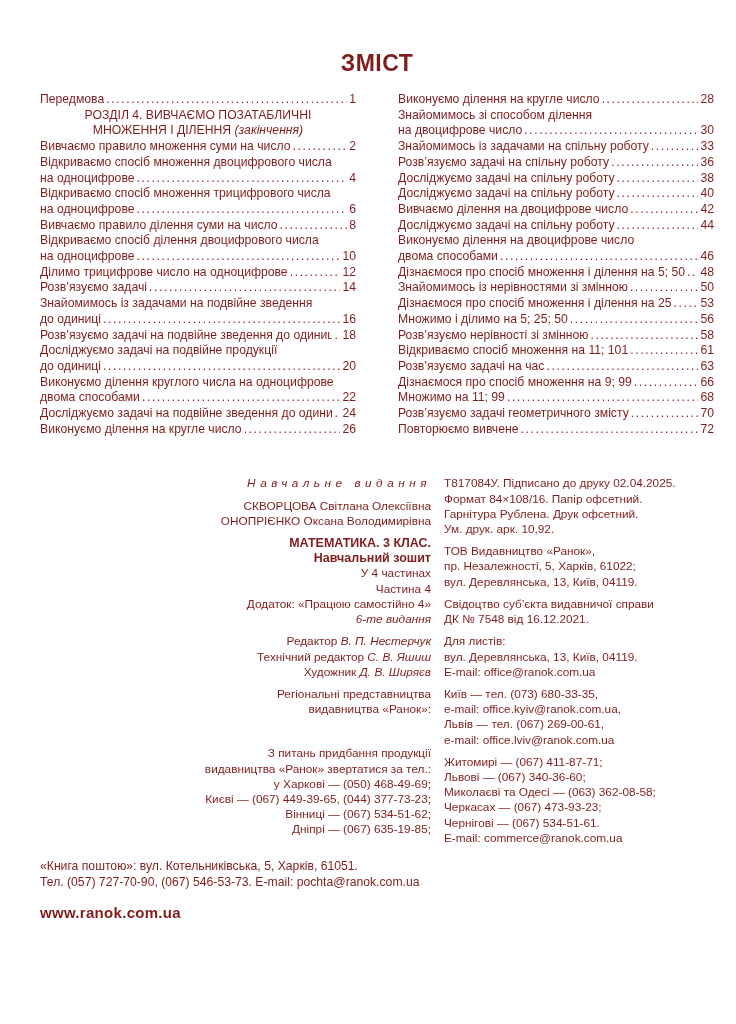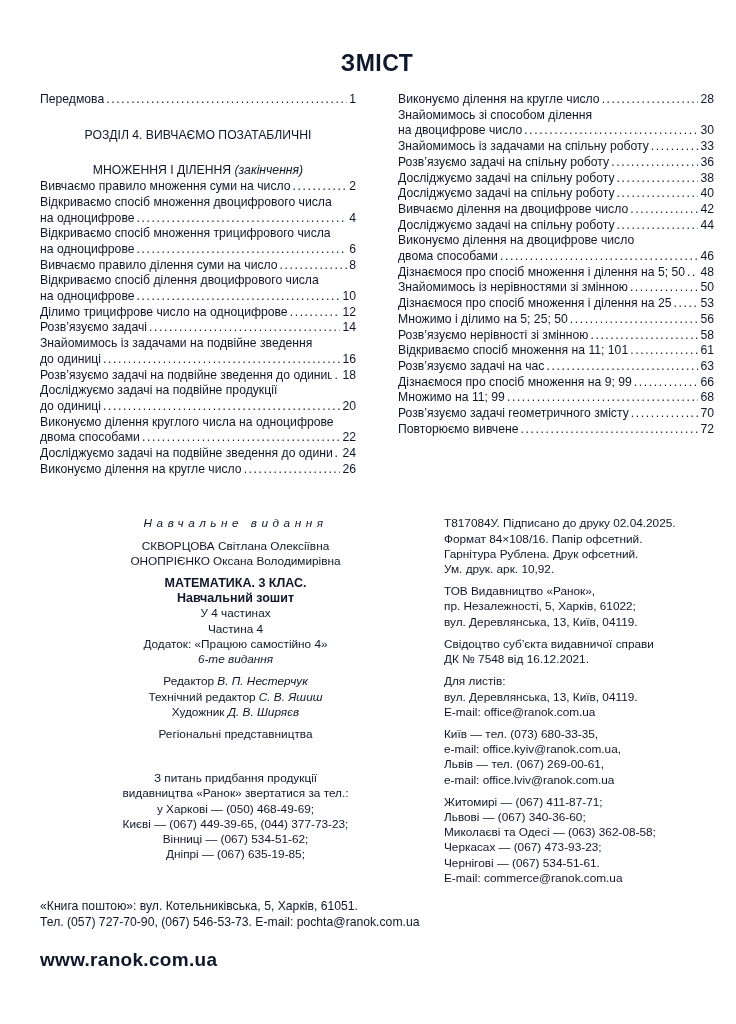--- a/index.html
+++ b/index.html
@@ -1,51 +1,51 @@
 <!DOCTYPE html>
 <html lang="uk"><head>
 <meta charset="utf-8">
 <style>
   html,body{margin:0;padding:0;background:#e8e8e8;}
   .page{
-    width:736px;height:1024px;margin:0 auto;background:#ffffff;color:#0f172a;
+    width:736px;height:1024px;margin:0 auto;background:#ffffff;color:#7f1d1d;
     font-family:"Liberation Sans",sans-serif;box-sizing:border-box;
     padding:50px 22px 0 40px;overflow:hidden;position:relative;
   }
   .title{
     text-align:center;font-weight:bold;font-size:23px;letter-spacing:.5px;
     margin:0 0 15px 0;
   }
   
   .toc{display:flex;gap:42px;font-size:12.2px;line-height:15.7px;}
   .toc-col{flex:1;min-width:0;}
   .toc-row{display:flex;align-items:baseline;min-height:15.7px;}
   .tt{white-space:nowrap;overflow:hidden;}
   .dots{flex:1;min-width:6px;overflow:hidden;white-space:nowrap;margin:0 2px;}
   .dots::before{
     content:"..........................................................................................";
     letter-spacing:1.6px;
   }
   .pg{white-space:nowrap;}
   .toc-heading{text-align:center;}
-  .toc-heading div{min-height:15.7px;margin-top:20px;}
+  .toc-heading div{min-height:15.7px;}
   .hi{font-style:italic;}
   
   .imprint{display:flex;margin-top:39px;font-size:11.8px;line-height:15.2px;}
-  .imp-left{flex:0 0 391px;text-align:center;min-width:0;}
+  .imp-left{flex:0 0 391px;text-align:right;min-width:0;}
   .imp-right{flex:1;padding-left:13px;min-width:0;}
   .imp-line{min-height:15.2px;}
   .imp-line .it{font-style:italic;}
   .s-sp .it{letter-spacing:4.5px;}
   .s-b{font-weight:bold;font-size:12.5px;}
   .g1{margin-top:7px;}
   .g2{margin-top:29px;}
   
   .footer{text-align:left;margin-top:12px;font-size:12.2px;line-height:16.5px;}
-  .site{font-weight:bold;font-size:19px;margin-top:21px;letter-spacing:.3px;}
+  .site{font-weight:bold;font-size:15px;margin-top:14px;letter-spacing:.3px;}
 </style>
 </head>
 <body>
 
 <div class="page">
 
   <h1 class="title">ЗМІСТ</h1>
 
   <div class="toc">
 
@@ -292,20 +292,21 @@
         <div class="imp-line s-b g1"><span class="rt">МАТЕМАТИКА. 3 КЛАС.</span><span class="it"></span></div>
         <div class="imp-line s-b"><span class="rt">Навчальний зошит</span><span class="it"></span></div>
         <div class="imp-line"><span class="rt">У 4 частинах</span><span class="it"></span></div>
         <div class="imp-line"><span class="rt">Частина 4</span><span class="it"></span></div>
         <div class="imp-line"><span class="rt">Додаток: «Працюю самостійно 4»</span><span class="it"></span></div>
         <div class="imp-line"><span class="rt"></span><span class="it">6-те видання</span></div>
         <div class="imp-line g1"><span class="rt">Редактор </span><span class="it">В. П. Нестерчук</span></div>
         <div class="imp-line"><span class="rt">Технічний редактор </span><span class="it">С. В. Яшиш</span></div>
         <div class="imp-line"><span class="rt">Художник </span><span class="it">Д. В. Ширяєв</span></div>
         <div class="imp-line g1"><span class="rt">Регіональні представництва</span><span class="it"></span></div>
+        <div class="imp-line"><span class="rt">видавництва «Ранок»:</span><span class="it"></span></div>
         <div class="imp-line g2"><span class="rt">З питань придбання продукції</span><span class="it"></span></div>
         <div class="imp-line"><span class="rt">видавництва «Ранок» звертатися за тел.:</span><span class="it"></span></div>
         <div class="imp-line"><span class="rt">у Харкові — (050) 468-49-69;</span><span class="it"></span></div>
         <div class="imp-line"><span class="rt">Києві — (067) 449-39-65, (044) 377-73-23;</span><span class="it"></span></div>
         <div class="imp-line"><span class="rt">Вінниці — (067) 534-51-62;</span><span class="it"></span></div>
         <div class="imp-line"><span class="rt">Дніпрі — (067) 635-19-85;</span><span class="it"></span></div>
       </div>
 
     <div class="imp-right">
 

